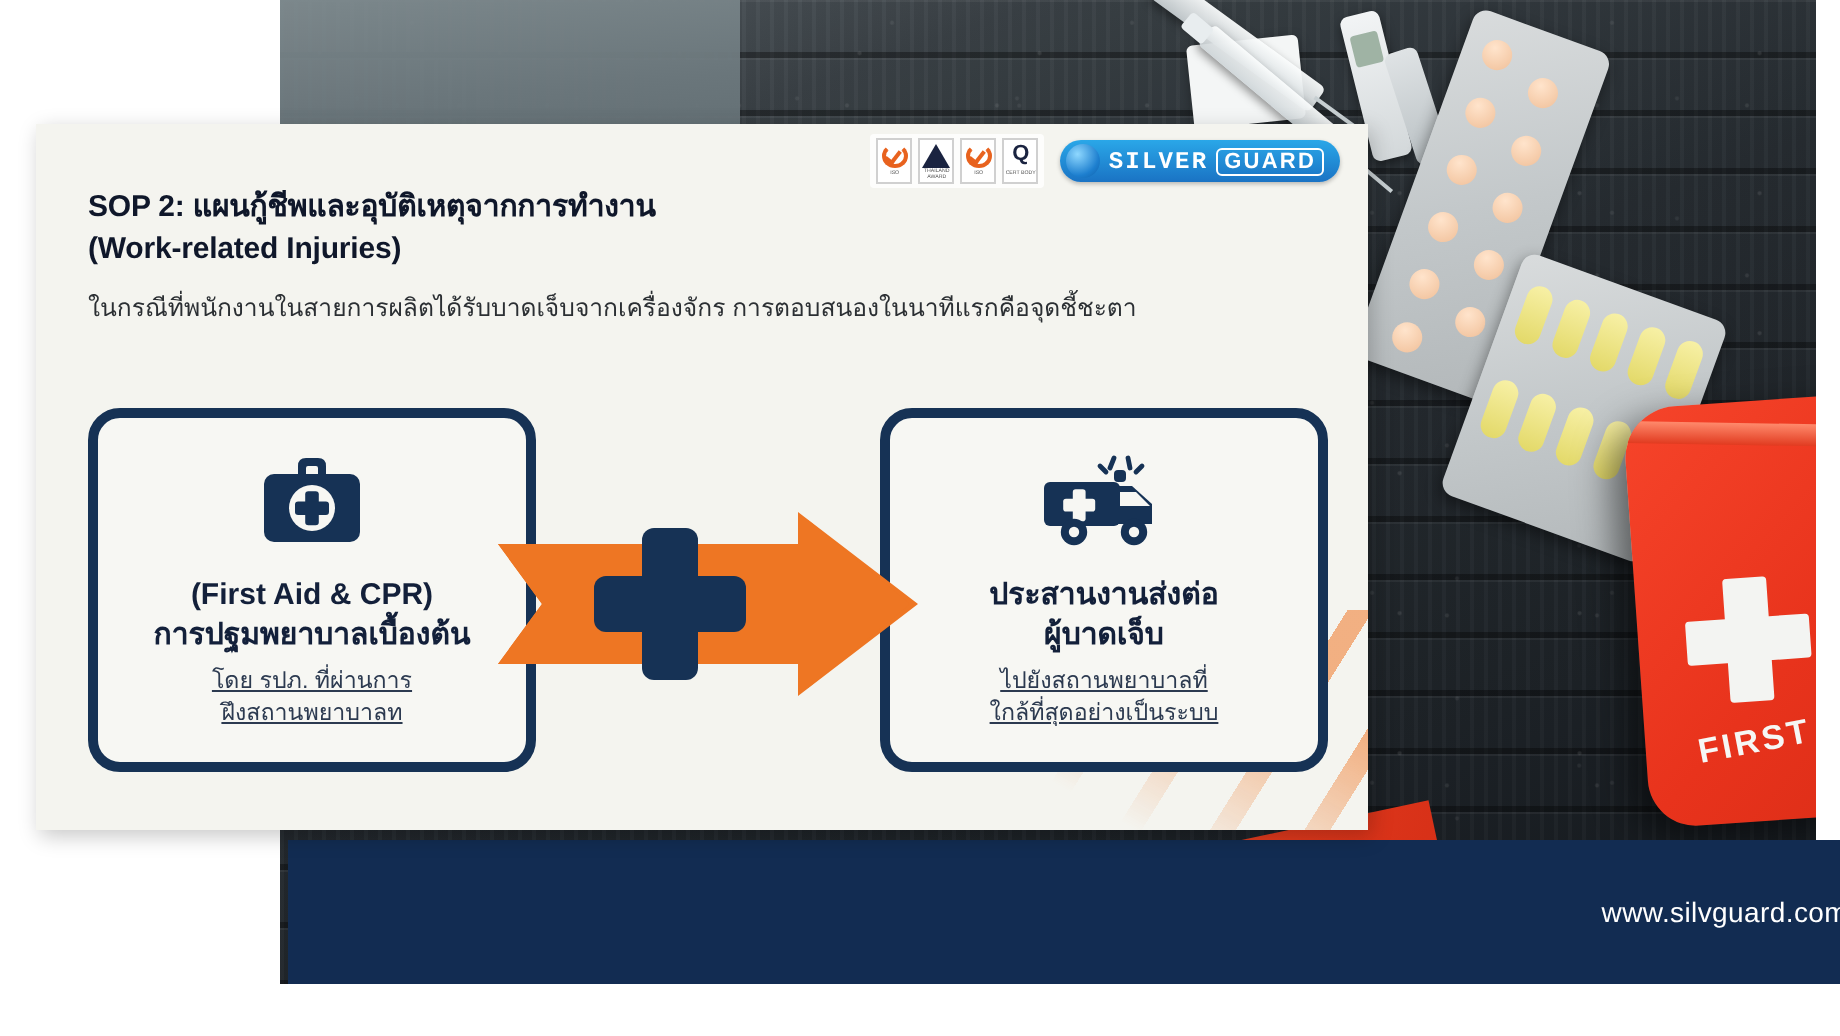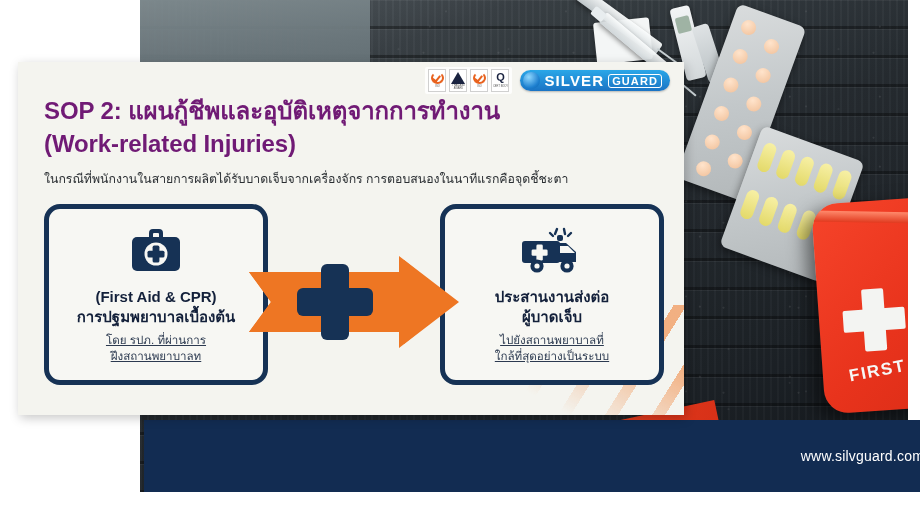--- a/index.html
+++ b/index.html
@@ -240,33 +240,33 @@
     display: flex; align-items: center;
     background: linear-gradient(180deg,#2aa7e8,#1a73c4);
     border-radius: 11px; padding: 2px 8px 2px 3px; gap: 4px;
     box-shadow: 0 1px 2px rgba(0,0,0,.25);
   }
   .sg-orb {
     width: 17px; height: 17px; border-radius: 50%;
     background: radial-gradient(circle at 34% 30%, #8fd8ff, #1d7fcf 65%, #0f5ea6);
   }
   .sg-silver {
-    color: #ffffff; font-size: 15px; font-weight: 700; letter-spacing: 1.1px;
-    font-family: Liberation Sans, sans-serif;
+    color: #ffffff; font-size: 12px; font-weight: 700; letter-spacing: 1.1px;
+    font-family: Liberation Mono, monospace;
   }
   .sg-guard {
     color: #ffffff; font-size: 11px; font-weight: 700; letter-spacing: 1.1px;
     border: 1.4px solid #ffffff; border-radius: 3px; padding: 0 3px;
     font-family: "Liberation Sans", sans-serif;
   }
 
   
   .card-inner { position: relative; padding: 32px 26px 0 26px; height: 100%; }
   .title {
-    color: #701a75; font-size: 24px; font-weight: 700; line-height: 1.38;
+    color: #0f172a; font-size: 15px; font-weight: 700; line-height: 1.38;
     letter-spacing: -0.1px;
     font-family: "Liberation Sans", "DejaVu Sans", sans-serif;
   }
   .subtitle {
     margin-top: 11px;
     color: #2b2f33; font-size: 12.3px; line-height: 1.45;
     font-family: "Liberation Sans", "DejaVu Sans", sans-serif;
   }
 
   

